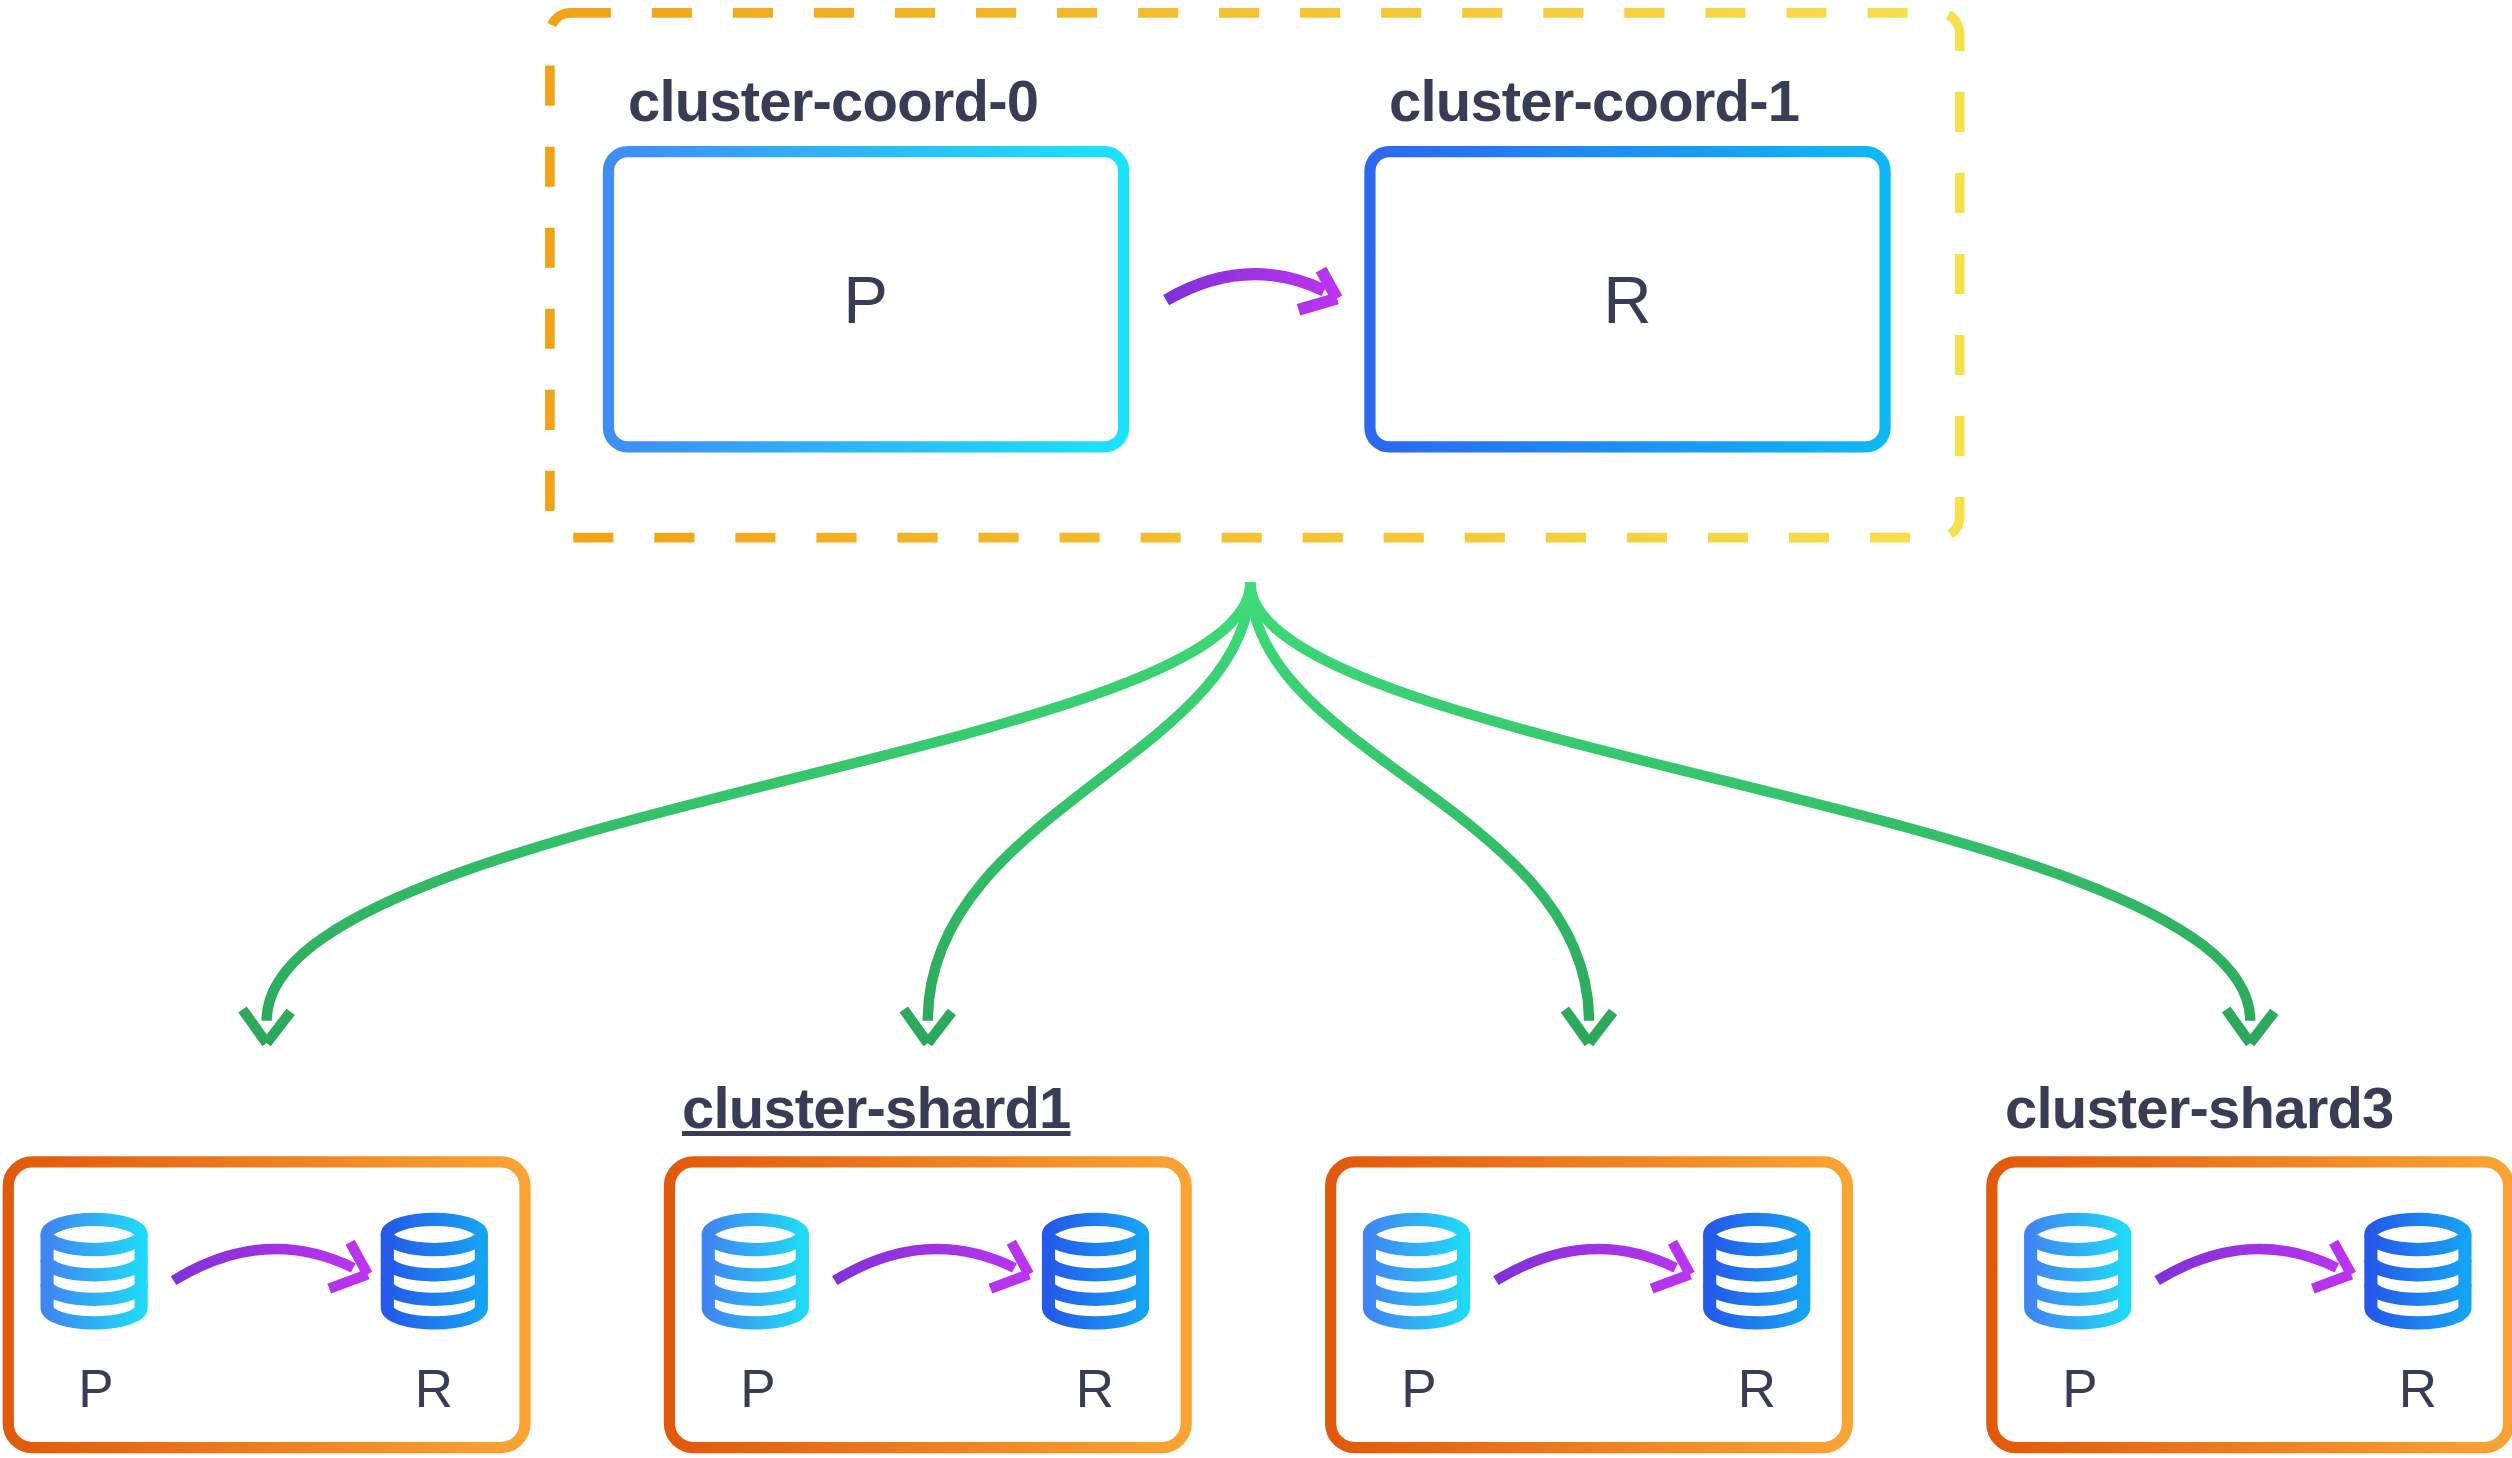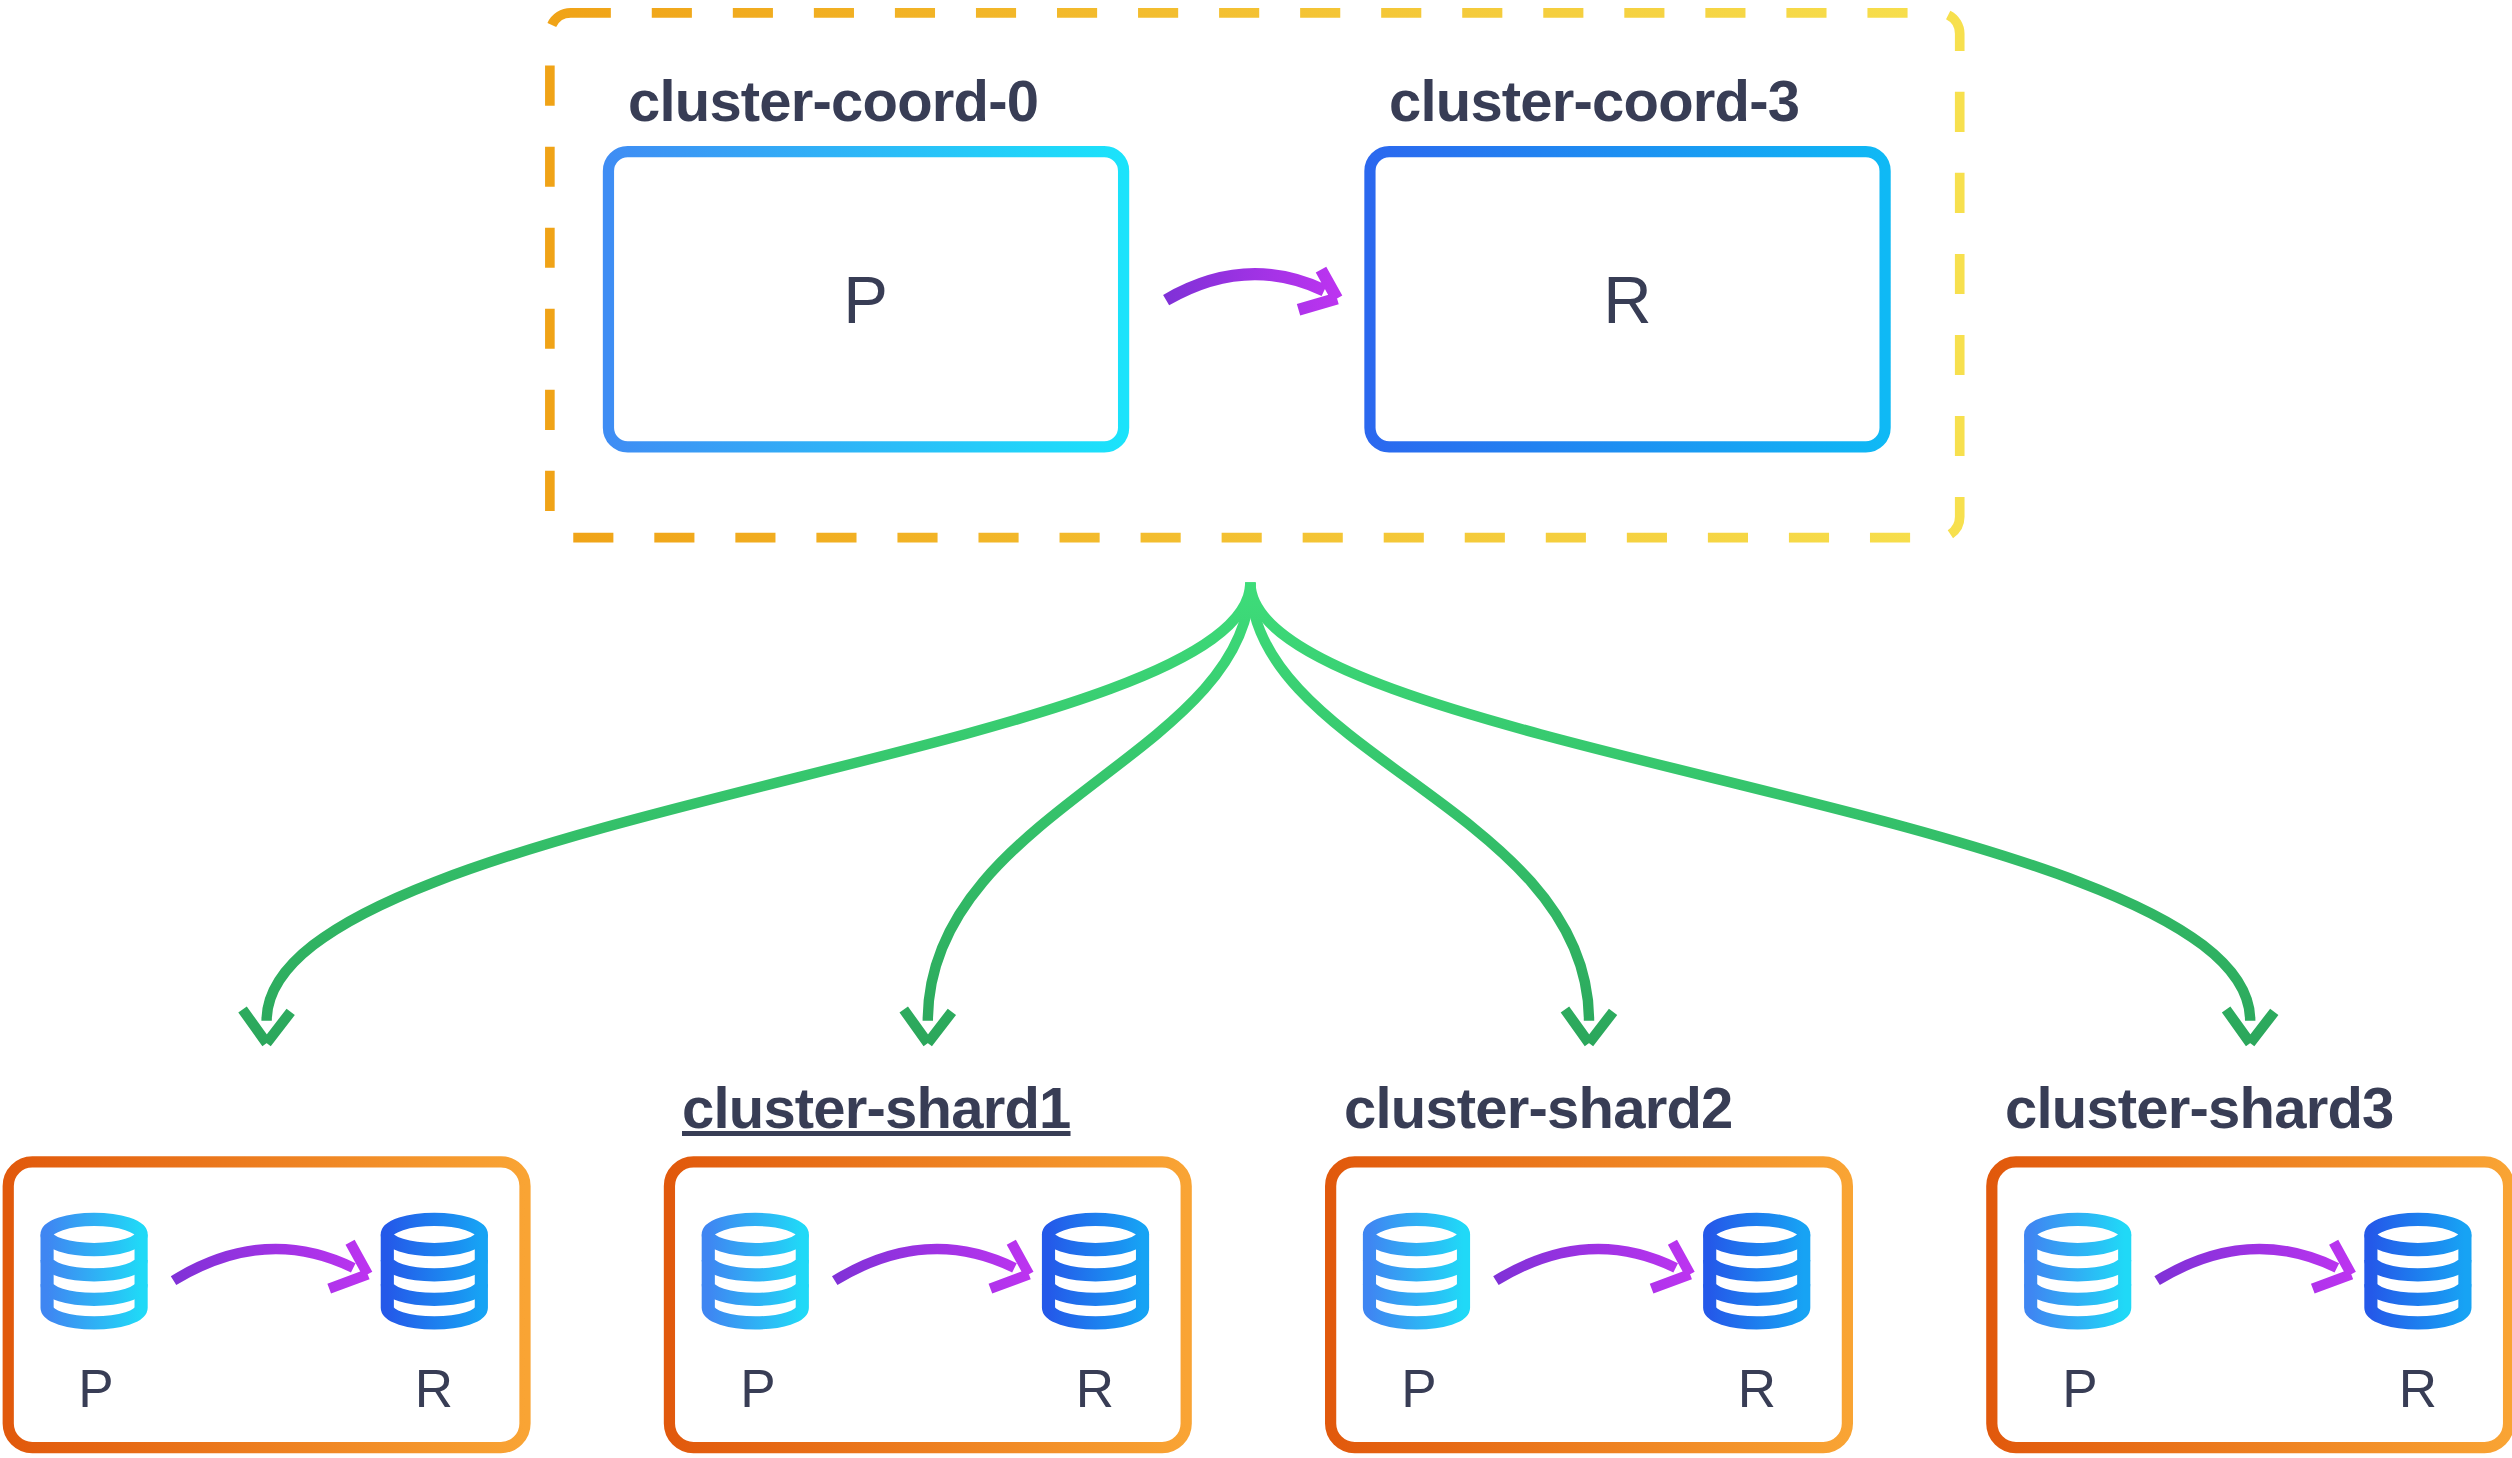--- a/index.html
+++ b/index.html
@@ -107,33 +107,32 @@
     <path d="M1558 726 C1558 940 1980 1010 1980 1272 M1950 1258 L1980 1300 M2010 1261 L1980 1300" fill="none" stroke="url(#gradGreen)" stroke-width="13"></path>
     <path d="M1558 726 C1558 940 2804 1010 2804 1272 M2774 1258 L2804 1300 M2834 1261 L2804 1300" fill="none" stroke="url(#gradGreen)" stroke-width="13"></path>
 
     <use href="#shard-unit" x="0"></use>
     <use href="#shard-unit" x="824"></use>
     <use href="#shard-unit" x="1648"></use>
     <use href="#shard-unit" x="2472"></use>
   </svg>
 
   <div class="label" style="left:628px;top:67px;">cluster-coord-0</div>
-  <div class="label" style="left:1389px;top:67px;">cluster-coord-3</div>
+  <div class="label" style="left:1389px;top:67px;">cluster-coord-1</div>
 
   <div class="node-letter" style="left:608px;top:152px;width:515px;height:295px;">P</div>
   <div class="node-letter" style="left:1370px;top:152px;width:515px;height:295px;">R</div>
 
   <div class="shard-letter" style="left:40px;top:1358px;">P</div>
   <div class="shard-letter" style="left:378px;top:1358px;">R</div>
 
   <div class="label" style="left:682px;top:1074px;text-decoration:underline;">cluster-shard1</div>
   <div class="shard-letter" style="left:702px;top:1358px;">P</div>
   <div class="shard-letter" style="left:1039px;top:1358px;">R</div>
 
-  <div class="label" style="left:1344px;top:1074px;">cluster-shard2</div>
   <div class="shard-letter" style="left:1363px;top:1358px;">P</div>
   <div class="shard-letter" style="left:1701px;top:1358px;">R</div>
 
   <div class="label" style="left:2005px;top:1074px;">cluster-shard3</div>
   <div class="shard-letter" style="left:2024px;top:1358px;">P</div>
   <div class="shard-letter" style="left:2362px;top:1358px;">R</div>
 
 </div>
 
 

